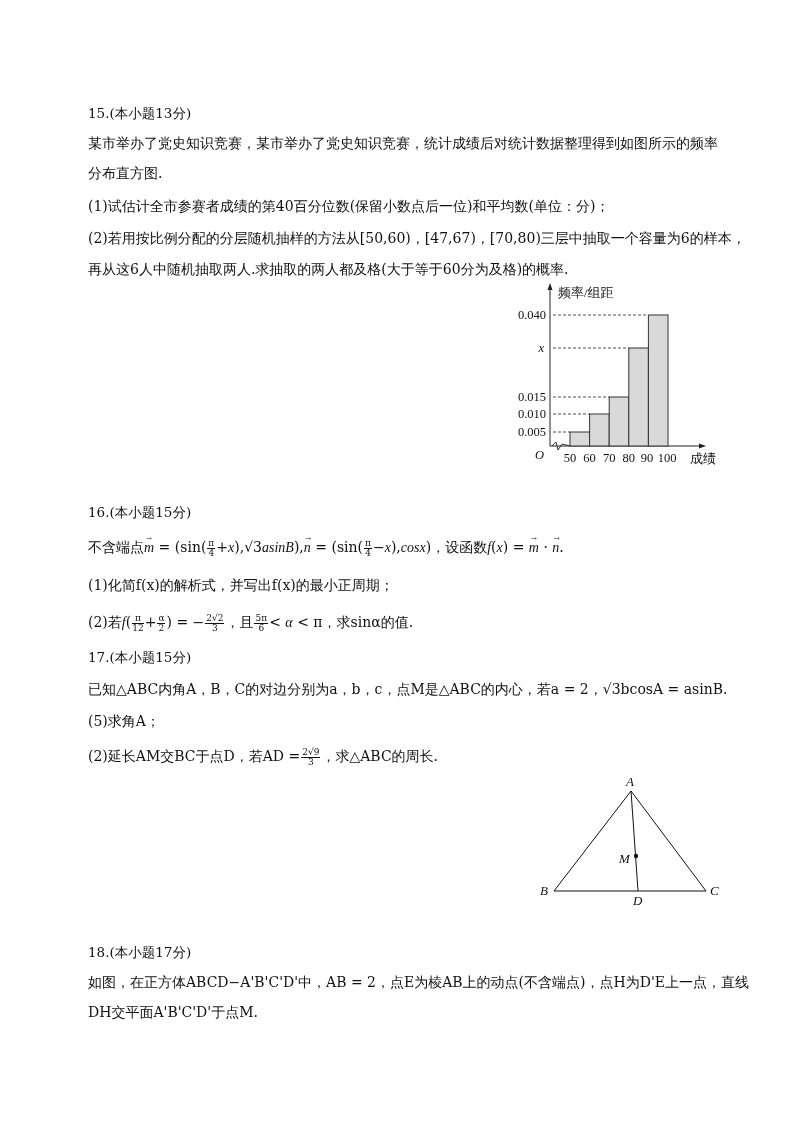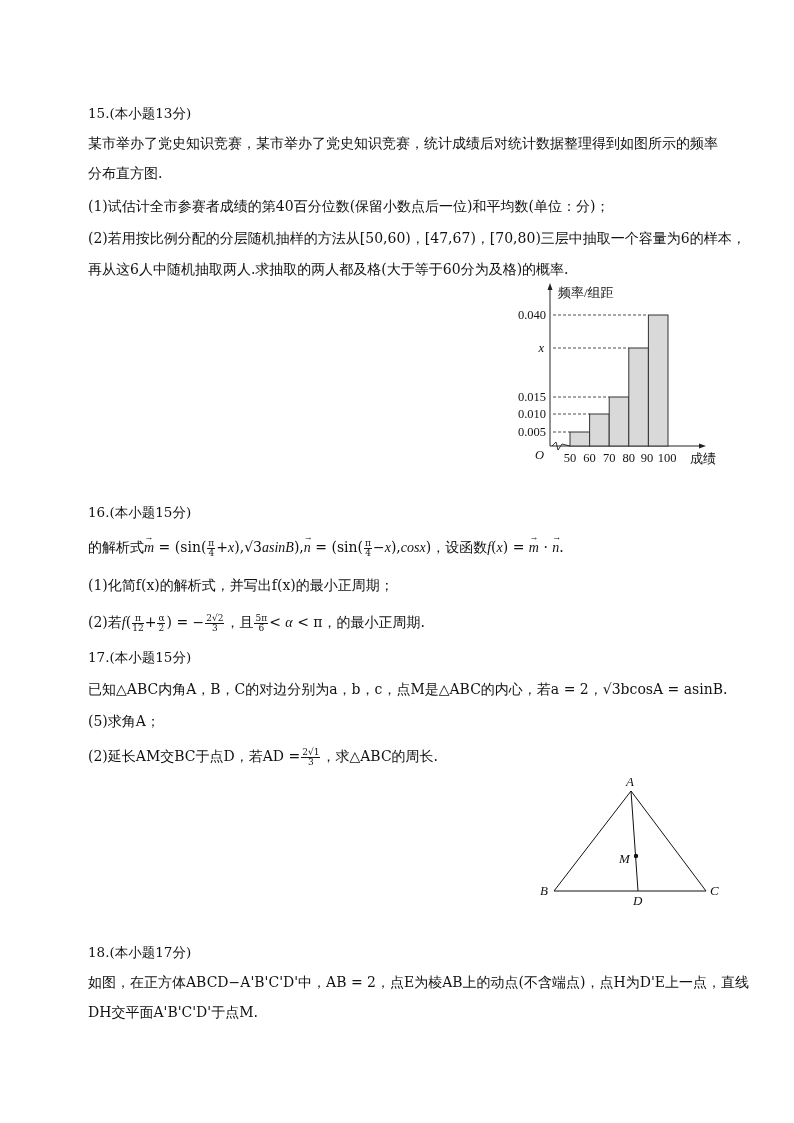--- a/index.html
+++ b/index.html
@@ -67,32 +67,32 @@
     <text x="609.2" y="462">70</text>
     <text x="628.8" y="462">80</text>
     <text x="647" y="462">90</text>
     <text x="667" y="462">100</text>
   </g>
   <text x="690" y="463" font-size="13" fill="#111">成绩</text>
 </svg>
 
 <div class="line hdr" style="top:503px">16.(本小题15分)</div>
 <div class="line" style="top:538px">
-  <span>的解析式</span><i class="vec">m</i> = (sin(<span class="frac"><span class="num">π</span><span>4</span></span>+<i>x</i>),√3<i>asinB</i>),<i class="vec">n</i> = (sin(<span class="frac"><span class="num">π</span><span>4</span></span>−<i>x</i>),<i>cosx</i>)<span>，设函数</span><i>f</i>(<i>x</i>) = <i class="vec">m</i> · <i class="vec">n</i>.
+  <span>不含端点</span><i class="vec">m</i> = (sin(<span class="frac"><span class="num">π</span><span>4</span></span>+<i>x</i>),√3<i>asinB</i>),<i class="vec">n</i> = (sin(<span class="frac"><span class="num">π</span><span>4</span></span>−<i>x</i>),<i>cosx</i>)<span>，设函数</span><i>f</i>(<i>x</i>) = <i class="vec">m</i> · <i class="vec">n</i>.
 </div>
 <div class="line" style="top:576px">(1)化简f(x)的解析式，并写出f(x)的最小正周期；</div>
 <div class="line" style="top:613px">
-  <span>(2)若</span><i>f</i>(<span class="frac"><span class="num">π</span><span>12</span></span>+<span class="frac"><span class="num">α</span><span>2</span></span>) = −<span class="frac"><span class="num">2√2</span><span>3</span></span><span>，且</span><span class="frac"><span class="num">5π</span><span>6</span></span>&lt; <i>α</i> &lt; π<span>，的最小正周期.</span>
+  <span>(2)若</span><i>f</i>(<span class="frac"><span class="num">π</span><span>12</span></span>+<span class="frac"><span class="num">α</span><span>2</span></span>) = −<span class="frac"><span class="num">2√2</span><span>3</span></span><span>，且</span><span class="frac"><span class="num">5π</span><span>6</span></span>&lt; <i>α</i> &lt; π<span>，求sinα的值.</span>
 </div>
 
 <div class="line hdr" style="top:648px">17.(本小题15分)</div>
 <div class="line" style="top:680px">已知△ABC内角A，B，C的对边分别为a，b，c，点M是△ABC的内心，若a = 2，√3bcosA = asinB.</div>
 <div class="line" style="top:712px">(5)求角A；</div>
 <div class="line" style="top:747px">
-  <span>(2)延长AM交BC于点D，若AD =</span><span class="frac"><span class="num">2√1</span><span>3</span></span><span>，求△ABC的周长.</span>
+  <span>(2)延长AM交BC于点D，若AD =</span><span class="frac"><span class="num">2√9</span><span>3</span></span><span>，求△ABC的周长.</span>
 </div>
 
 <svg style="position:absolute;left:530px;top:770px" width="200" height="140" viewBox="530 770 200 140">
   <polygon points="631,791 554,891 706,891" fill="none" stroke="#111" stroke-width="1"></polygon>
   <line x1="631" y1="791" x2="638" y2="891" stroke="#111" stroke-width="1"></line>
   <circle cx="636" cy="856" r="2.2" fill="#111"></circle>
   <g font-size="13" font-style="italic" fill="#111">
     <text x="626" y="786">A</text>
     <text x="540" y="895">B</text>
     <text x="710" y="895">C</text>

